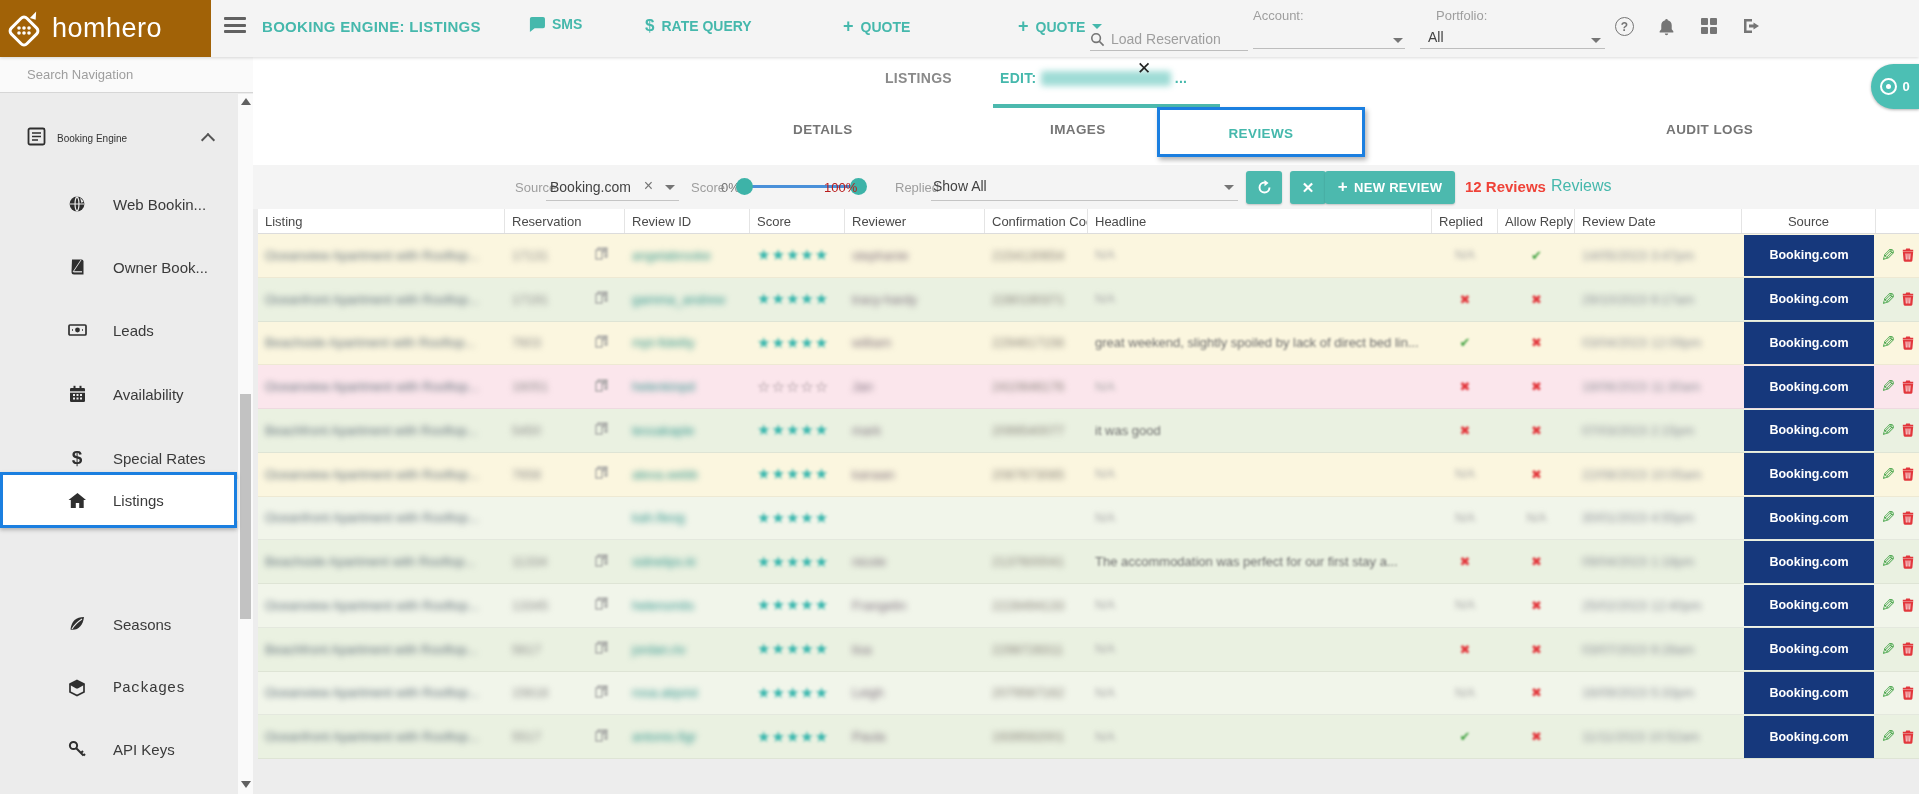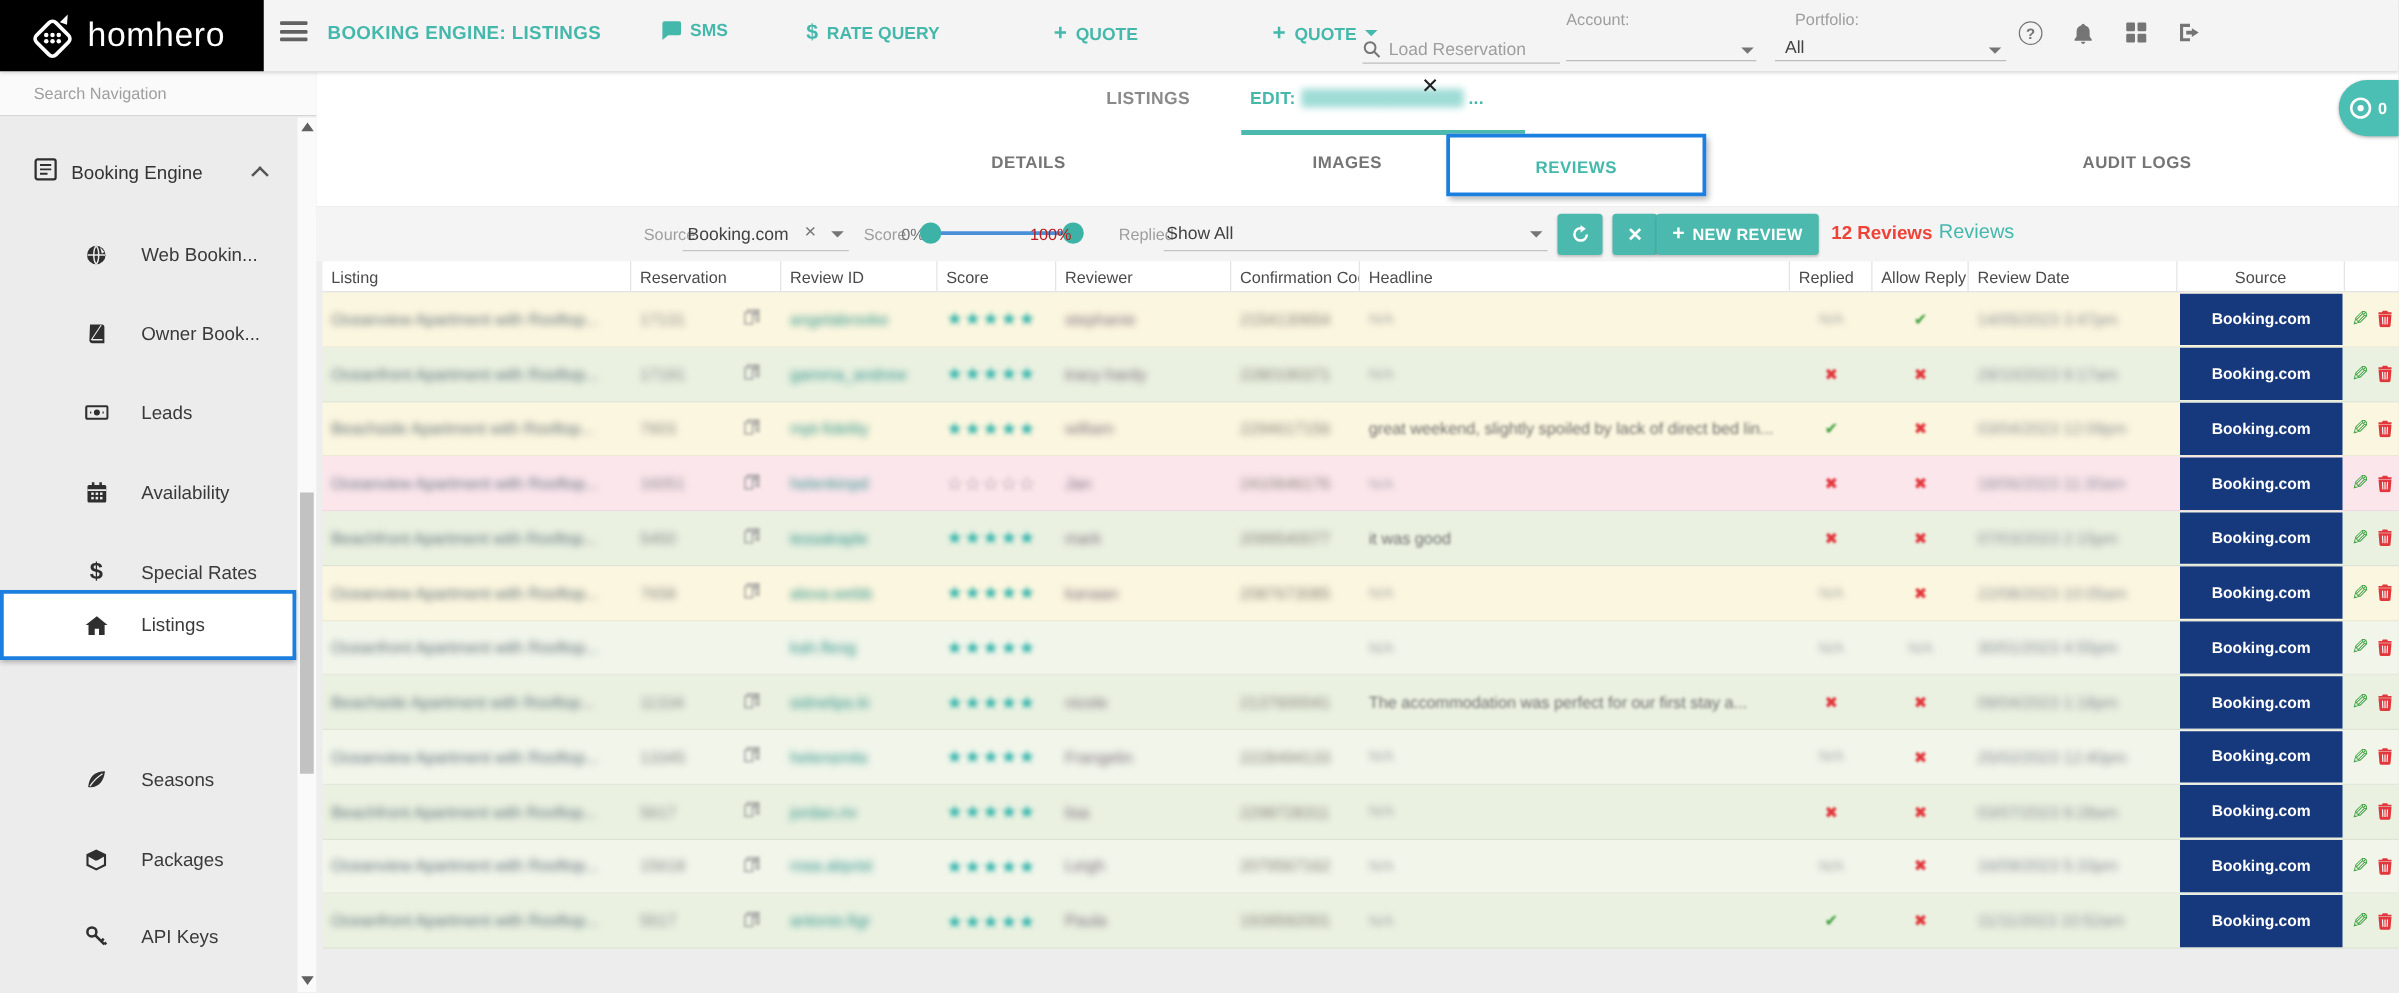--- a/index.html
+++ b/index.html
@@ -2,22 +2,22 @@
 <html><head>
 <meta charset="utf-8">
 <style>
   html,body{margin:0;padding:0;width:1919px;height:794px;overflow:hidden;
     font-family:"Liberation Sans",sans-serif;background:#ededed;}
   #app{position:relative;width:1919px;height:794px;background:#ededed;}
 
   
   .topbar{position:absolute;left:0;top:0;width:1919px;height:57px;background:#f4f4f4;
     box-shadow:0 1px 3px rgba(0,0,0,.15);z-index:30;}
-  .logo{position:absolute;left:0;top:0;width:211px;height:57px;background:#000000;
-    display:flex;align-items:center;gap:8px;padding-left:22px;box-sizing:border-box;}
+  .logo{position:absolute;left:0;top:0;width:211px;height:57px;background:#a16207;
+    display:flex;align-items:center;gap:8px;padding-left:4px;box-sizing:border-box;}
   .logo-text{color:#fff;font-size:27px;font-weight:400;letter-spacing:.5px;}
   .hamburger{position:absolute;left:224px;top:17px;width:22px;height:18px;cursor:pointer;}
   .hamburger i{display:block;height:3px;background:#616161;margin-bottom:3.5px;border-radius:1px;}
   .page-title{position:absolute;left:262px;top:18px;font-size:15px;font-weight:bold;
     color:#45b8ac;letter-spacing:.3px;}
   .top-action{position:absolute;top:16px;display:flex;align-items:center;gap:7px;
     color:#45b8ac;font-size:14px;font-weight:bold;cursor:pointer;}
   .top-action svg{display:block;}
   .caret-down{width:0;height:0;border-left:5px solid transparent;border-right:5px solid transparent;
     border-top:5px solid #45b8ac;display:inline-block;}
@@ -33,21 +33,21 @@
     font-size:12px;font-weight:bold;display:flex;align-items:center;justify-content:center;}
 
   
   .sidebar{position:absolute;left:0;top:57px;width:253px;height:737px;background:#ececec;z-index:20;}
   .search-nav{position:absolute;left:0;top:0;width:253px;height:36px;background:#fafafa;
     border-bottom:1px solid #d6d6d6;display:flex;align-items:center;padding-left:27px;
     box-sizing:border-box;color:#9e9e9e;font-size:13px;}
   .nav{position:absolute;left:0;top:37px;width:238px;bottom:0;background:#ececec;}
   .nav-section{position:absolute;left:0;top:24px;width:238px;height:40px;display:flex;align-items:center;cursor:pointer;}
   .nav-section .nicon{position:absolute;left:27px;}
-  .nav-section .nlabel{position:absolute;left:57px;font-size:15px;color:#333;}
+  .nav-section .nlabel{position:absolute;left:57px;font-size:10px;color:#333;}
   .chevron-up{position:absolute;left:203px;top:17px;width:8px;height:8px;border-left:2px solid #555;
     border-top:2px solid #555;transform:rotate(45deg);}
   .nav-item{position:absolute;left:0;width:238px;height:42px;display:flex;align-items:center;cursor:pointer;}
   .nav-item .nicon{position:absolute;left:67px;width:20px;display:flex;justify-content:center;}
   .nav-item .nlabel{position:absolute;left:113px;font-size:15px;color:#3a3a3a;}
   .nav-item.hl{background:#fff;}
   .anno-box{position:absolute;border:3px solid #1b7fe0;box-sizing:border-box;z-index:40;pointer-events:none;}
   .anno-listings{left:0px;top:378px;width:237px;height:56px;background:transparent;
     box-shadow:0 2px 4px rgba(0,0,0,.25);}
   .listings-bg{position:absolute;left:0;top:380px;width:234px;height:52px;background:#fff;}
@@ -332,21 +332,21 @@
   <div class="nav-item" style="top: 509px;">
     <span class="nicon">
               <svg width="18" height="18" viewBox="0 0 18 18">
                 <path d="M16 2C8 2 3.5 6 2.5 14.5 9.5 16 15 11 16 2z" fill="#2f2f2f"></path>
                 <path d="M4 14c3-5 7-8 10-10" stroke="#ececec" stroke-width="1.1" fill="none"></path>
               </svg>
             </span>
     <span class="nlabel">Seasons</span>
   </div>
 
-  <div class="nav-item" style="top: 573px;">
+  <div class="nav-item" style="top: 573px; font-family: Liberation Mono, monospace;">
     <span class="nicon">
               <svg width="18" height="18" viewBox="0 0 18 18">
                 <path d="M9 1.5 16 5v8L9 16.5 2 13V5z" fill="none" stroke="#2f2f2f" stroke-width="1.7"></path>
                 <path d="M9 1.5V9M9 9 2 5M9 9l7-4" stroke="#2f2f2f" stroke-width="1.5" fill="none"></path>
                 <path d="M9 1.5 16 5 9 9 2 5z" fill="#2f2f2f"></path>
               </svg>
             </span>
     <span class="nlabel">Packages</span>
   </div>
 

